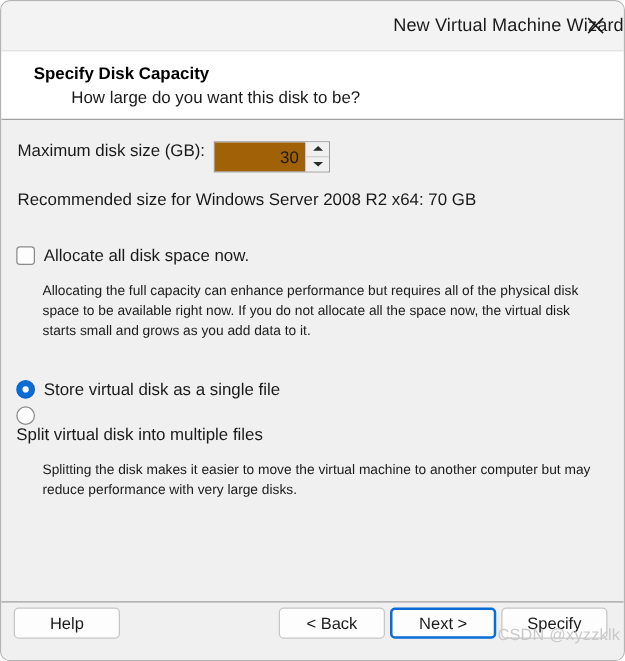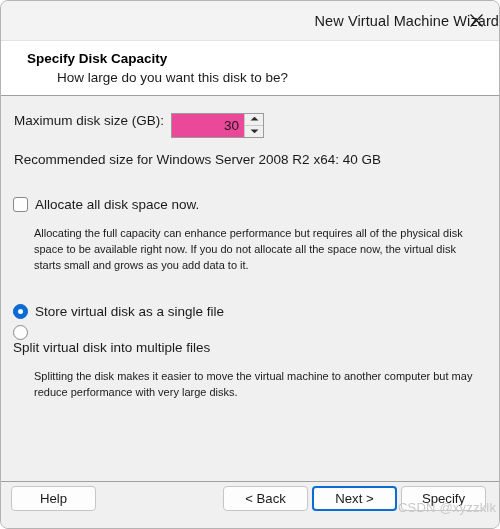--- a/index.html
+++ b/index.html
@@ -105,21 +105,21 @@
     align-items: stretch;
     height: 25px;
     border: 1px solid #9b9b9b;
     background: #ffffff;
     box-sizing: border-box;
   }
   .spin-input {
     width: 72px;
     border: none;
     outline: none;
-    background: #ec4899;
+    background: #a16207;
     text-align: right;
     font-family: "Liberation Sans", sans-serif;
     font-size: 13.5px;
     color: #1a1a1a;
     padding: 0 5px 0 0;
     box-sizing: border-box;
   }
   .spin-btns {
     width: 19px;
     display: flex;
@@ -284,21 +284,21 @@
           </span>
           <span class="spin-btn down">
             <svg width="9" height="6" viewBox="0 0 9 6" aria-hidden="true">
               <path d="M0.5 1.5 L4.5 5.2 L8.5 1.5 Z" fill="#2b2b2b"></path>
             </svg>
           </span>
         </span>
       </span>
     </div>
 
-    <div class="recommend-line">Recommended size for Windows Server 2008 R2 x64: 40 GB</div>
+    <div class="recommend-line">Recommended size for Windows Server 2008 R2 x64: 70 GB</div>
 
     <div class="check-row">
       <span class="checkbox"></span>
       <span class="check-label">Allocate all disk space now.</span>
     </div>
 
     <div class="para">Allocating the full capacity can enhance performance but requires all of the physical disk space to be available right now. If you do not allocate all the space now, the virtual disk starts small and grows as you add data to it.</div>
 
     <div class="radio-row first">
       <span class="radio selected"></span>

